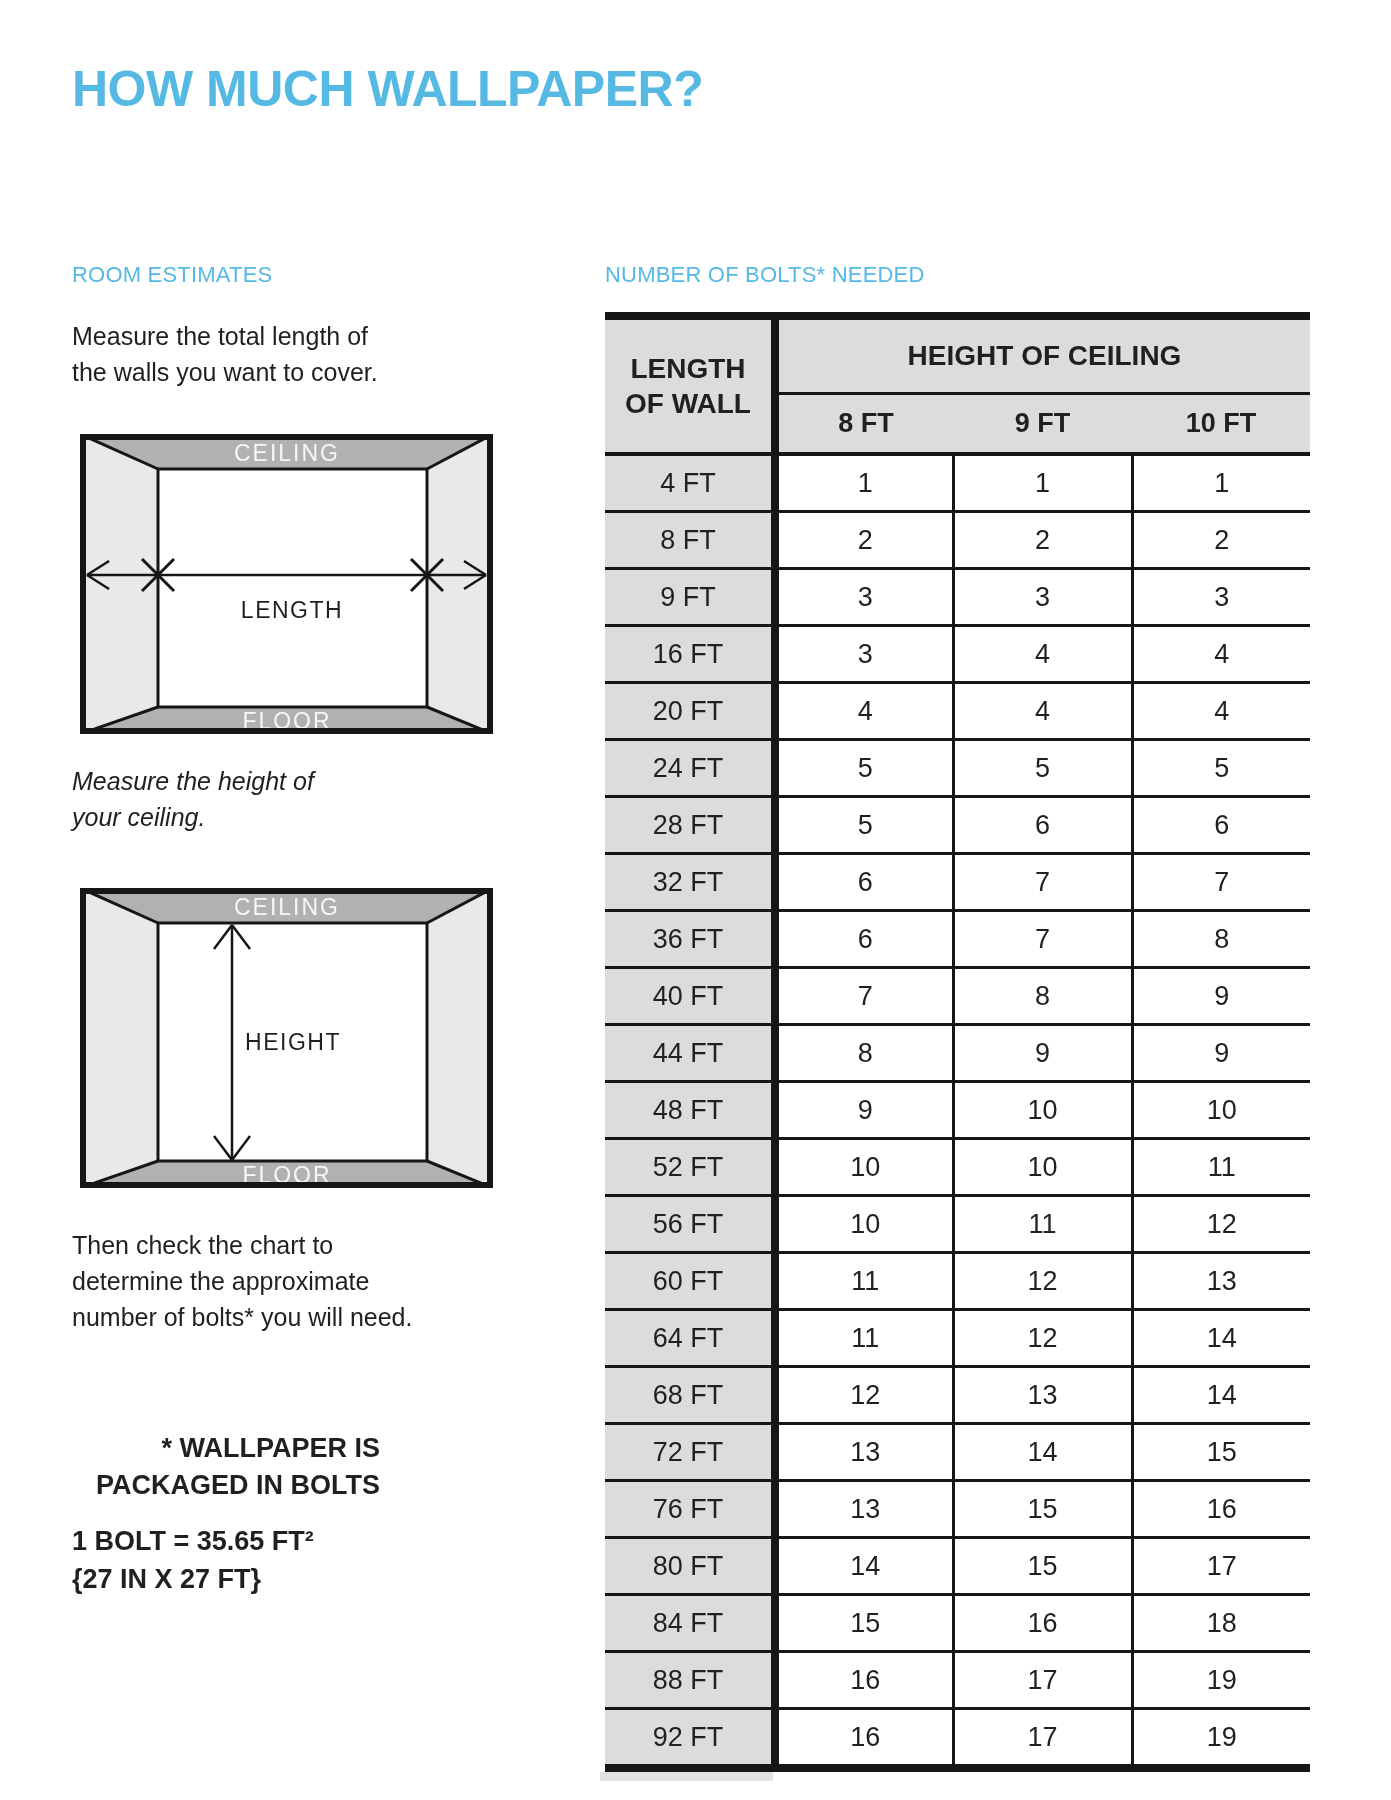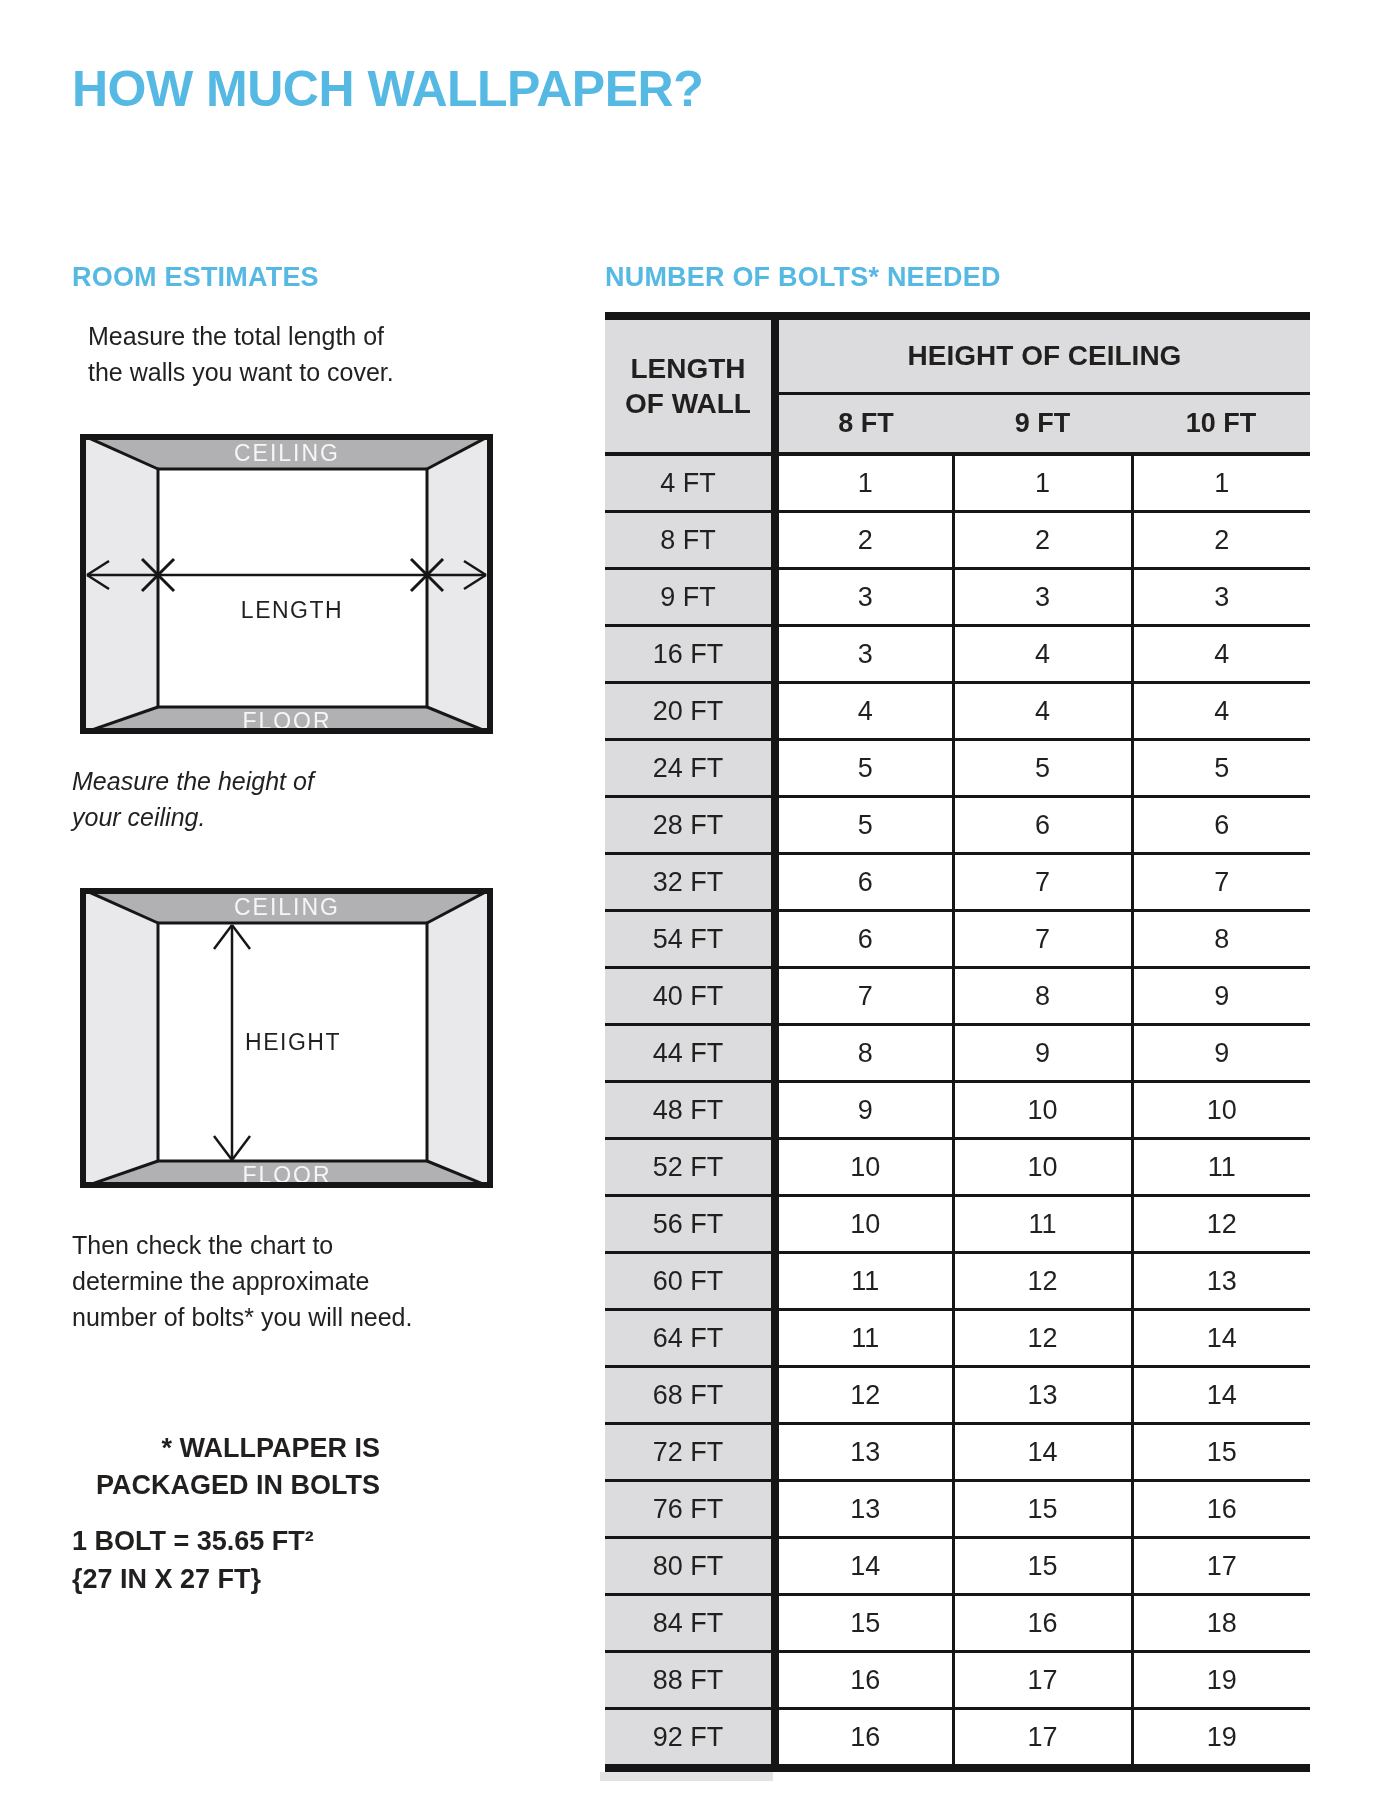--- a/index.html
+++ b/index.html
@@ -16,27 +16,27 @@
     position:relative;width:1323px;height:1800px;background:#ffffff;
     font-family:"Liberation Sans",sans-serif;color:var(--text,#221f1f);
     overflow:hidden;
   }
   .abs{position:absolute;}
   .page-title{
     left:72px;top:60px;font-size:50px;font-weight:bold;letter-spacing:-0.5px;
     color:var(--accent,#56b9e3);white-space:nowrap;
   }
   .blue-heading{
-    font-size:27px;font-weight:bold;color:var(--accent,#56b9e3);letter-spacing:0.2px;
+    font-size:22px;font-weight:normal;color:var(--accent,#56b9e3);letter-spacing:0.2px;
   }
   .left-heading{left:72px;top:262px;}
   .body-text{
     font-size:25px;line-height:36px;color:var(--text,#221f1f);white-space:pre-line;
   }
-  .step1{left:72px;top:318px;margin-left:16px;}
+  .step1{left:72px;top:318px;}
   .step2{left:72px;top:763px;font-style:italic;}
   .step3{left:72px;top:1227px;}
   .footnote{left:72px;top:1430px;font-size:27px;font-weight:bold;line-height:37px;text-align:right;}
   .footnote .indent{padding-left:24px;}
   .equation{left:72px;top:1522px;font-size:27px;font-weight:bold;line-height:38px;}
   .diagram1{left:80px;top:434px;}
   .diagram2{left:80px;top:888px;}
   svg text{font-family:"Liberation Sans",sans-serif;}
   .table-heading{left:605px;top:262px;width:705px;}
   .table-wrap{left:605px;top:312px;width:705px;}
@@ -234,21 +234,21 @@
             <td class="value">6</td>
             <td class="value">6</td>
           </tr>
           <tr>
             <td class="row-label">32 FT</td>
             <td class="value">6</td>
             <td class="value">7</td>
             <td class="value">7</td>
           </tr>
           <tr>
-            <td class="row-label">54 FT</td>
+            <td class="row-label">36 FT</td>
             <td class="value">6</td>
             <td class="value">7</td>
             <td class="value">8</td>
           </tr>
           <tr>
             <td class="row-label">40 FT</td>
             <td class="value">7</td>
             <td class="value">8</td>
             <td class="value">9</td>
           </tr>

